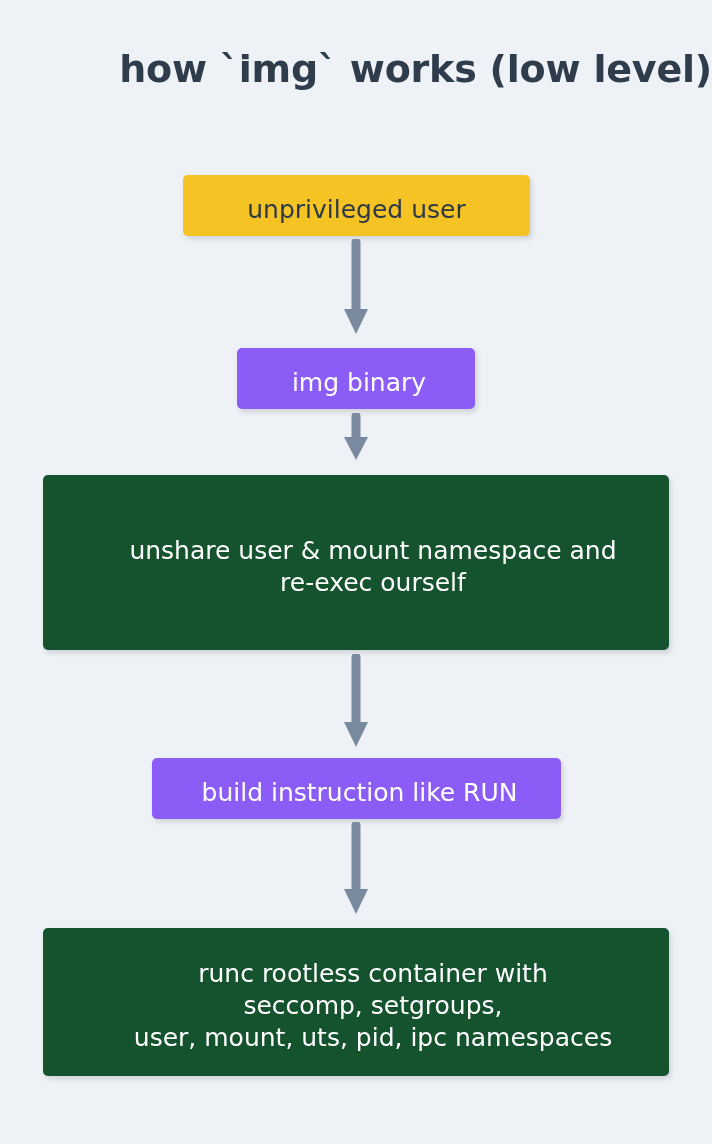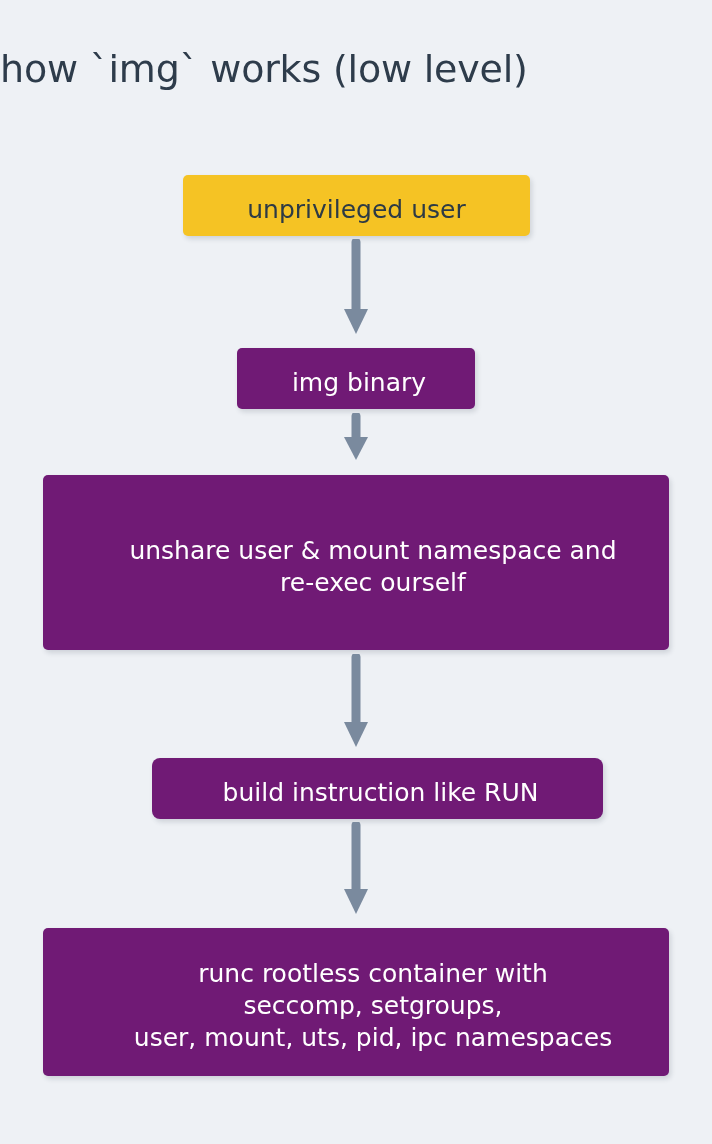--- a/index.html
+++ b/index.html
@@ -19,23 +19,23 @@
     height: 1144px;
     background: #eef1f5;
   }
 
   
   .diagram-title {
     position: absolute;
     left: 0;
     top: 47px;
     width: 712px;
-    text-align: left;
+    text-align: right;
     font-size: 38px;
-    font-weight: 400;
+    font-weight: 700;
     letter-spacing: -0.2px;
     color: #2e3c4b;
     font-family: "DejaVu Sans", sans-serif;
     white-space: pre;
   }
 
   
   .node {
     position: absolute;
     box-sizing: border-box;
@@ -53,47 +53,46 @@
     display: block;
     white-space: pre-line;
     margin-top: 8px;
   }
 
   .node-yellow {
     background: #f5c324;
     color: #2d3a45;
   }
   .node-blue {
-    background: #701a75;
+    background: #8b5cf6;
     color: #ffffff;
     padding-left: 16px;
   }
   .node-purple {
-    background: #701a75;
+    background: #14532d;
     color: #ffffff;
     padding-left: 44px;
   }
 
   
   #node-unprivileged-user {
     left: 183px;  top: 175px;  width: 347px;  height: 61px;
     font-size: 25px;
   }
   #node-img-binary {
     left: 237px;  top: 348px;  width: 238px;  height: 61px;
     font-size: 25px;
   }
   #node-unshare {
     left: 43px;   top: 475px;  width: 626px;  height: 175px;
     font-size: 25px;
   }
   #node-build-instruction {
-    left: 152px;  top: 758px;  width: 451px;  height: 61px;
+    left: 152px;  top: 758px;  width: 409px;  height: 61px;
     font-size: 25px;
-    border-radius: 8px;
   }
   #node-runc {
     left: 43px;   top: 928px;  width: 626px;  height: 148px;
     font-size: 25px;
   }
 
   
   .arrow {
     position: absolute;
     left: 343px;

